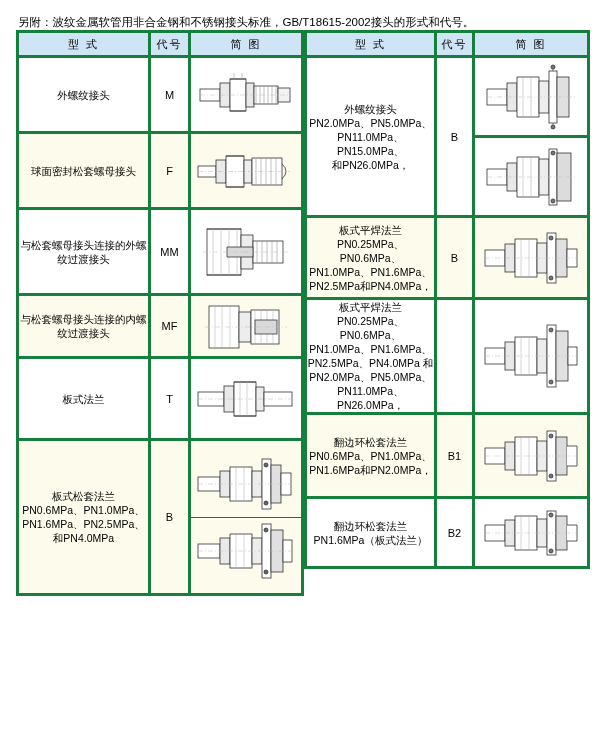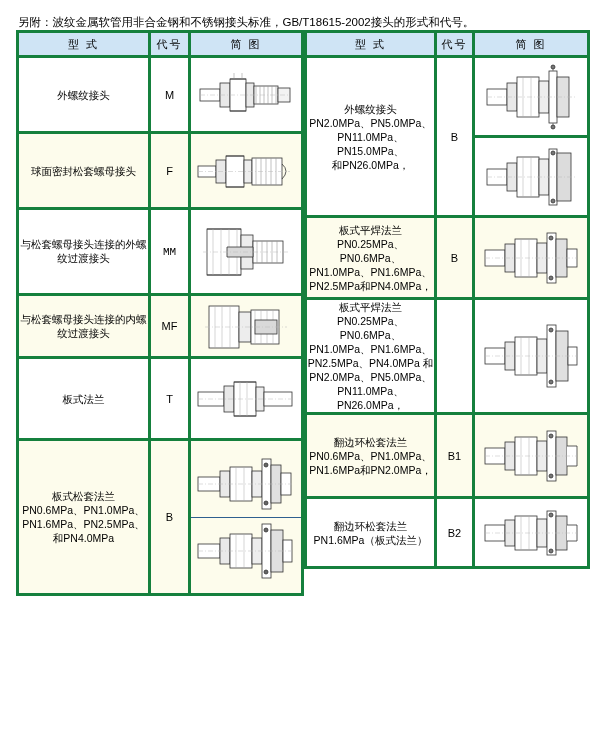--- a/index.html
+++ b/index.html
@@ -152,21 +152,21 @@
                   <rect x="58" y="16" width="30" height="27" fill="#fff"></rect>
                   <path d="M62 16 L62 43 M67 16 L67 43 M72 16 L72 43 M77 16 L77 43 M82 16 L82 43" stroke="#999" stroke-width="0.6"></path>
                   <path d="M88 22 Q96 29 88 37"></path>
                   <path d="M4 29.5 L96 29.5" stroke="#bbb" stroke-width="0.5" stroke-dasharray="5,2,1,2"></path>
                 </g>
               </svg>
             </div>
           </td>
         </tr>
 
-        <tr style="height:86px;font-family:Liberation Mono, monospace;">
+        <tr style="height:86px;">
           <td class="label center">与松套螺母接头连接的外螺纹过渡接头</td>
           <td class="code">MM</td>
           <td class="fig">
             <div class="fig-wrap">
               <svg width="98" height="62" viewBox="0 0 98 62">
                 <g stroke="#333" fill="none" stroke-width="0.8">
                   <rect x="10" y="8" width="34" height="46" fill="#fff"></rect>
                   <path d="M10 8 L44 8 M10 54 L44 54"></path>
                   <path d="M16 8 L16 54 M24 8 L24 54 M32 8 L32 54 M40 8 L40 54" stroke="#aaa" stroke-width="0.5"></path>
                   <rect x="44" y="14" width="12" height="34" fill="#ededed"></rect>

